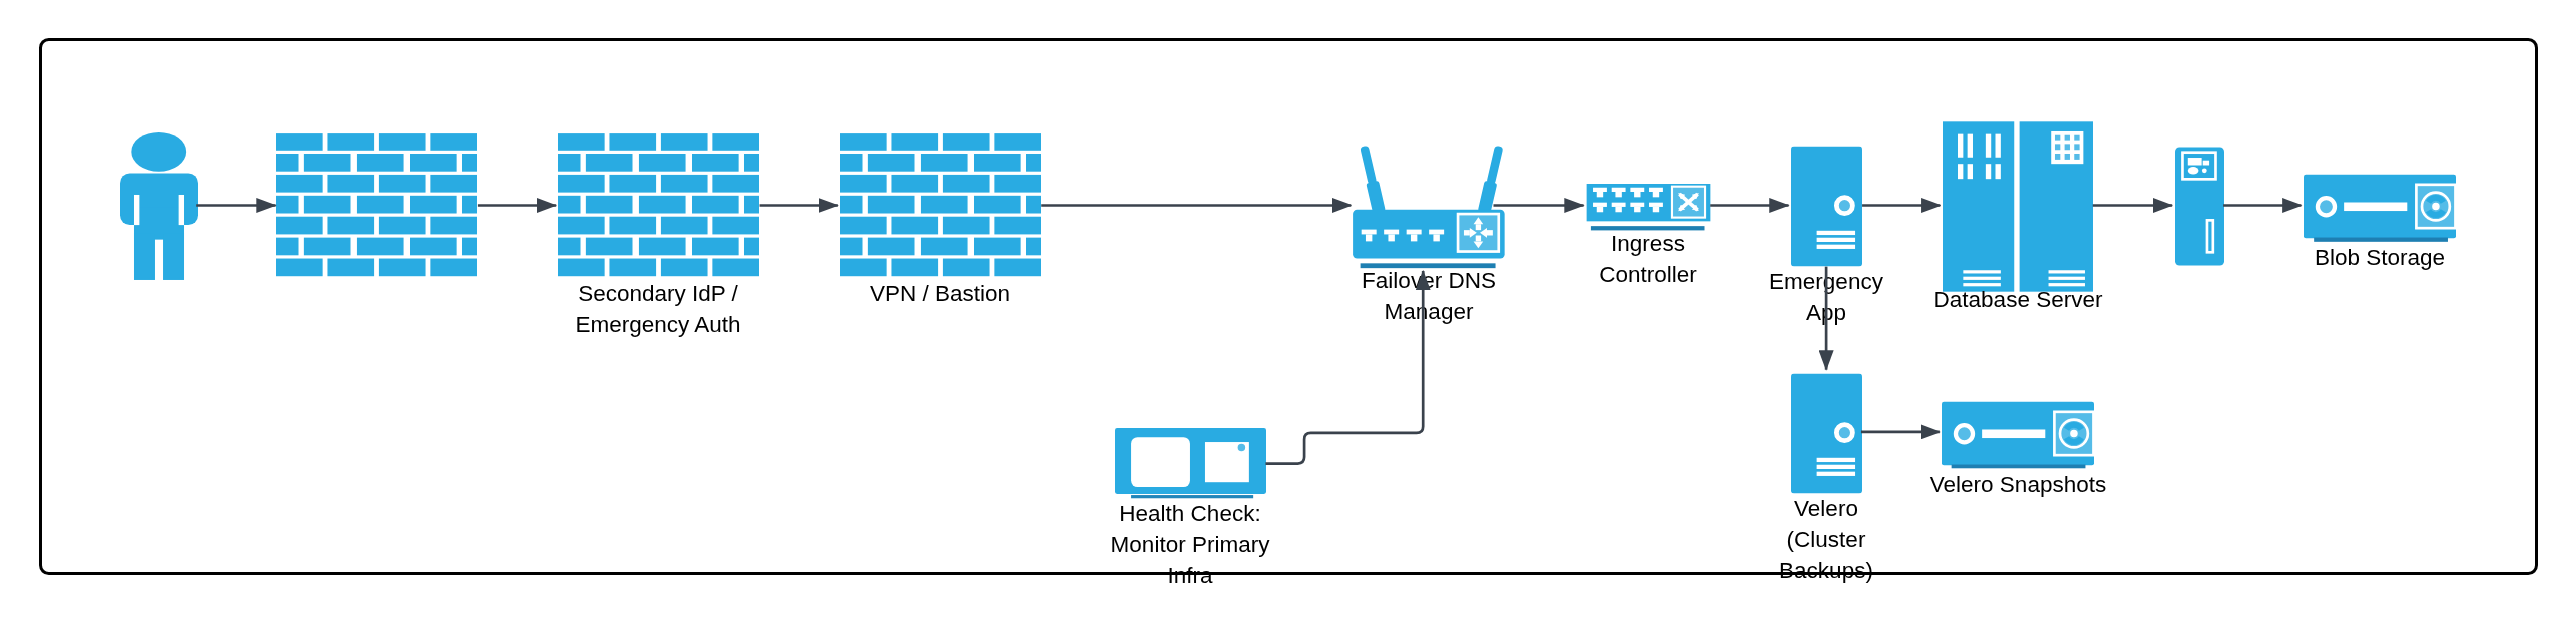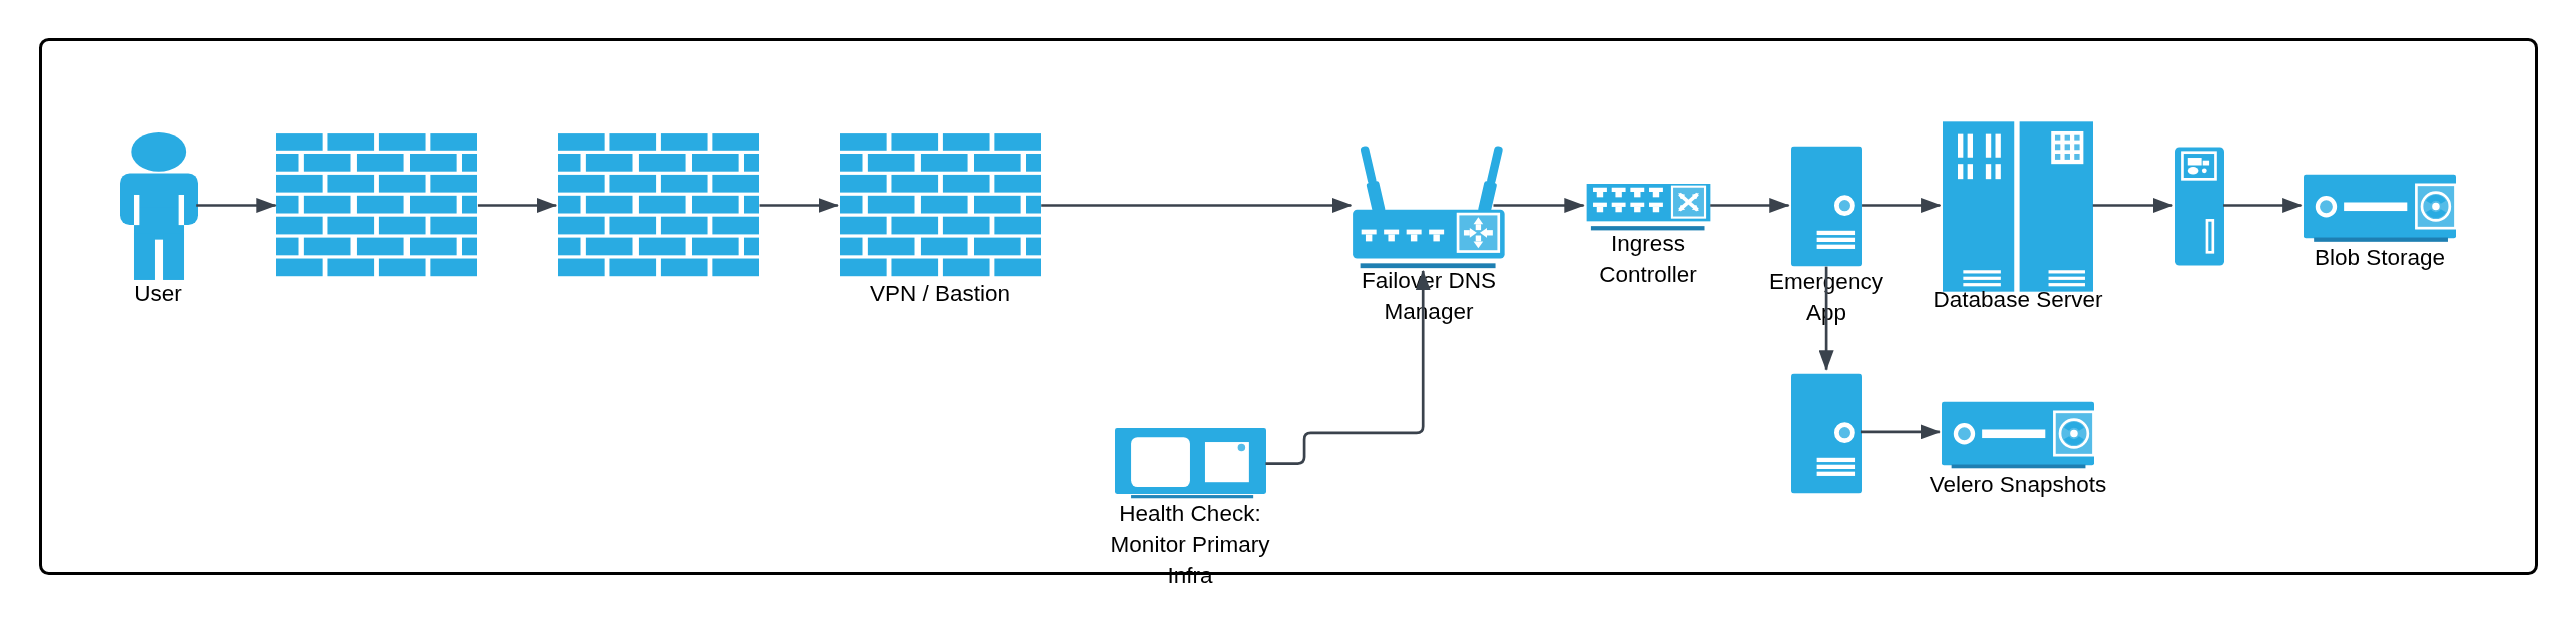--- a/index.html
+++ b/index.html
@@ -83,29 +83,30 @@
 
   <svg class="icon" style="left:120px;top:132px" width="78" height="148" viewBox="0 0 145 275">
     <ellipse cx="72" cy="37" rx="51" ry="37"></ellipse>
     <rect x="0" y="77" width="145" height="96" rx="18"></rect>
     <rect x="26" y="140" width="93" height="60"></rect>
     <rect x="26" y="188" width="39" height="87"></rect>
     <rect x="80" y="188" width="39" height="87"></rect>
     <rect x="26" y="117" width="10" height="56" fill="#fff"></rect>
     <rect x="109" y="117" width="10" height="56" fill="#fff"></rect>
   </svg>
-  <div class="label" style="left:24px;top:278px">User</div>
 
   <svg class="icon" style="left:276px;top:133px" width="201" height="146" viewBox="0 0 375 272">
       <use href="#sym-wall"></use>
     </svg>
 
   <svg class="icon" style="left:558px;top:133px" width="201" height="146" viewBox="0 0 375 272">
       <use href="#sym-wall"></use>
     </svg>
+  <div class="label" style="left:524px;top:278px">Secondary IdP /
+Emergency Auth</div>
 
   <svg class="icon" style="left:840px;top:133px" width="201" height="146" viewBox="0 0 375 272">
       <use href="#sym-wall"></use>
     </svg>
   <div class="label" style="left:806px;top:278px">VPN / Bastion</div>
 
   <svg class="icon" style="left:1344px;top:141px" width="166" height="129" viewBox="0 0 310 240">
     <g transform="translate(66,131) rotate(-13)">
       <rect x="-12" y="-56" width="24" height="58" rx="5"></rect>
       <rect x="-8" y="-124" width="16" height="72" rx="7"></rect>
@@ -234,20 +235,23 @@
     <circle cx="236" cy="36" r="7" fill="#55BCE8"></circle>
     <rect x="30" y="125" width="228" height="6" fill="#2186BA"></rect>
   </svg>
   <div class="label" style="left:1056px;top:498px">Health Check:
 Monitor Primary
 Infra</div>
 
   <svg class="icon" style="left:1791px;top:373px" width="71" height="121" viewBox="0 0 133 225">
       <use href="#sym-tower"></use>
     </svg>
+  <div class="label" style="left:1692px;top:493px">Velero
+(Cluster
+Backups)</div>
 
   <svg class="icon" style="left:1942px;top:398px" width="152" height="71" viewBox="0 0 284 132">
     <use href="#sym-storage"></use>
     <rect x="18" y="124" width="250" height="7" fill="#1E7FB2"></rect>
   </svg>
   <div class="label" style="left:1884px;top:469px">Velero Snapshots</div>
 
   <svg id="edges" width="2576" height="632" viewBox="0 0 4800 1178">
     <path d="M365,383 H513" marker-end="url(#arrow)"></path>
     <path d="M890,383 H1036" marker-end="url(#arrow)"></path>

